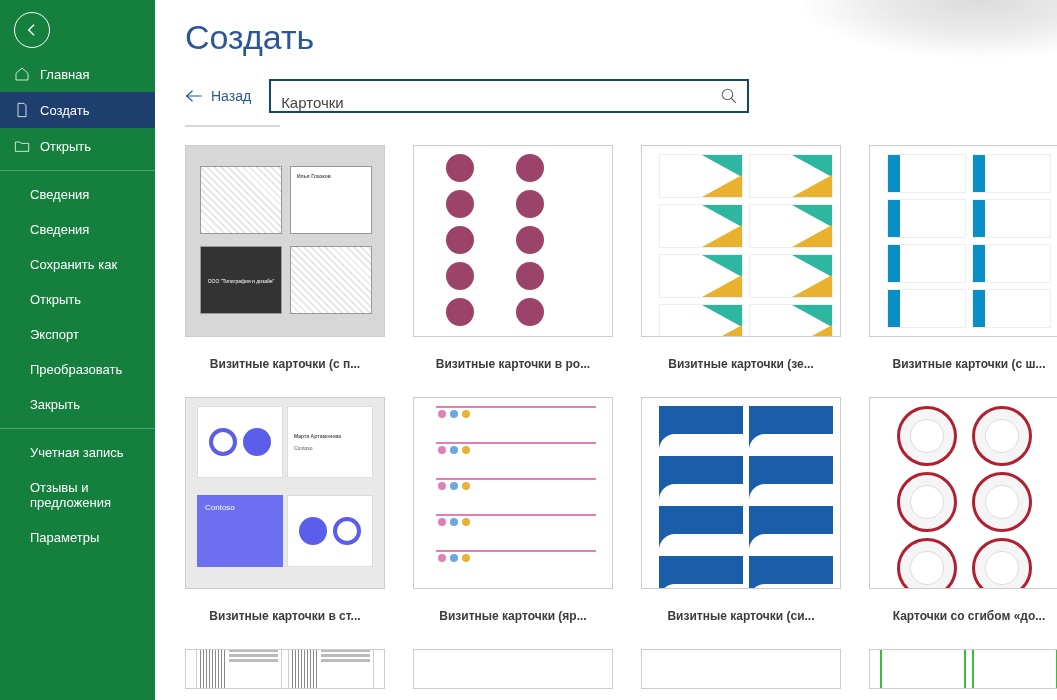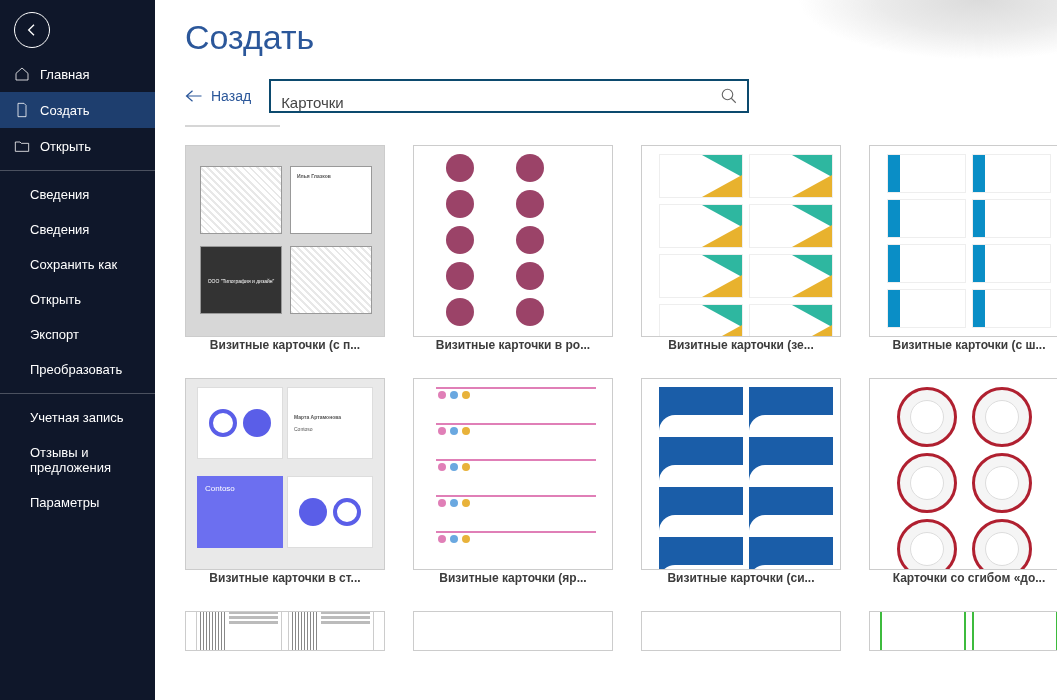--- a/index.html
+++ b/index.html
@@ -1,37 +1,37 @@
 <!DOCTYPE html>
 <html><head>
 <meta charset="utf-8">
 <style>
 *{box-sizing:border-box;margin:0;padding:0;font-family:'Segoe UI',Arial,sans-serif}
 body{width:1057px;height:700px;overflow:hidden;display:flex;background:#fff}
-.sidebar{width:155px;background:#0f172a;color:#fff;display:flex;flex-direction:column;font-size:13px}
+.sidebar{width:155px;background:#15803d;color:#fff;display:flex;flex-direction:column;font-size:13px}
 .back-btn{width:36px;height:36px;margin:12px 0 8px 14px;border:1px solid #fff;border-radius:50%;display:flex;align-items:center;justify-content:center;cursor:pointer}
 .back-btn svg{width:16px;height:16px;fill:#fff}
 .nav-item{display:flex;align-items:center;padding:10px 14px;cursor:pointer;gap:10px}
 .nav-item.active{background:#1e3e6e}
 .nav-item svg{width:16px;height:16px;fill:none;stroke:#fff;stroke-width:1.2}
 .nav-sep{height:1px;background:rgba(255,255,255,.25);margin:6px 0}
 .nav-sub{padding:10px 14px 10px 30px;cursor:pointer}
 .main{flex:1;padding:18px 30px;overflow:auto;position:relative}
 .page-title{font-size:34px;font-weight:300;color:#2b579a;margin-bottom:22px}
 .search-row{display:flex;align-items:center;gap:18px;margin-bottom:12px}
 .back-link{display:flex;align-items:center;gap:8px;color:#2b579a;font-size:14px;cursor:pointer}
 .back-link svg{width:18px;height:12px;fill:#2b579a}
 .search-box{flex:0 0 480px;display:flex;align-items:flex-end;border:2px solid #0c4a6e;height:34px}
 .search-box input{flex:1;border:none;outline:none;font-size:15px;padding:0 10px;color:#444}
 .search-icon-btn{width:36px;height:100%;display:flex;align-items:center;justify-content:center;cursor:pointer}
 .search-icon-btn svg{width:18px;height:18px;fill:none;stroke:#666;stroke-width:1.5}
 .divider{height:2px;width:95px;background:#d6d6d6;margin-bottom:18px}
 .templates{display:grid;grid-template-columns:repeat(4,200px);column-gap:28px;row-gap:26px}
 .tpl{width:200px;cursor:pointer}
-.thumb{width:200px;height:192px;border:1px solid #ccc;background:#fff;margin-bottom:1px;display:flex;align-items:center;justify-content:center;overflow:hidden;position:relative}
+.thumb{width:200px;height:192px;border:1px solid #ccc;background:#fff;margin-bottom:20px;display:flex;align-items:center;justify-content:center;overflow:hidden;position:relative}
 .tpl-label{font-size:12px;font-weight:600;color:#3c3c3c;text-align:center;white-space:nowrap;overflow:hidden;text-overflow:ellipsis}
 
 .t1-card{position:absolute;border:1px solid #999;background:#fff;padding:6px;font-size:5px;color:#555}
 .t1-hatch{background:repeating-linear-gradient(45deg,#e8e8e8 0 2px,#fff 2px 5px)}
 .t2-dot{width:28px;height:28px;background:#9b4368;border-radius:50%}
 .t3-card{width:84px;height:44px;background:#fff;position:relative;overflow:hidden;border:1px solid #eee}
 .t3-tri{position:absolute;right:0;top:0;width:0;height:0;border-top:22px solid #2eb7a0;border-left:40px solid transparent}
 .t3-tri2{position:absolute;right:0;bottom:0;width:0;height:0;border-bottom:22px solid #e8b22e;border-left:40px solid transparent}
 .t4-col{width:12px;height:100%;background:#0a8ec6}
 .t5-block{width:86px;height:72px;border:1px solid #ddd;background:#fff;display:flex;align-items:center;justify-content:center;gap:6px}
@@ -83,20 +83,21 @@
       </svg>
     <span>Открыть</span>
   </div>
   <div class="nav-sep"></div>
   <div class="nav-sub"><span>Сведения</span></div>
   <div class="nav-sub"><span>Сведения</span></div>
   <div class="nav-sub"><span>Сохранить как</span></div>
   <div class="nav-sub"><span>Открыть</span></div>
   <div class="nav-sub"><span>Экспорт</span></div>
   <div class="nav-sub"><span>Преобразовать</span></div>
+  <div class="nav-sub"><span>Закрыть</span></div>
   <div class="nav-sep"></div>
   <div class="nav-sub"><span>Учетная запись</span></div>
   <div class="nav-sub"><span>Отзывы и предложения</span></div>
   <div class="nav-sub"><span>Параметры</span></div>
 </div>
 
 <div class="main">
   <div class="decor"></div>
   <div class="page-title">Создать</div>
 

